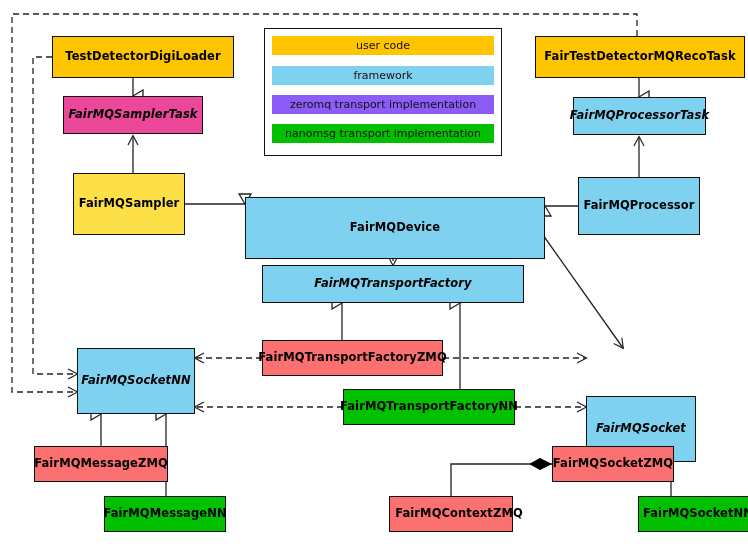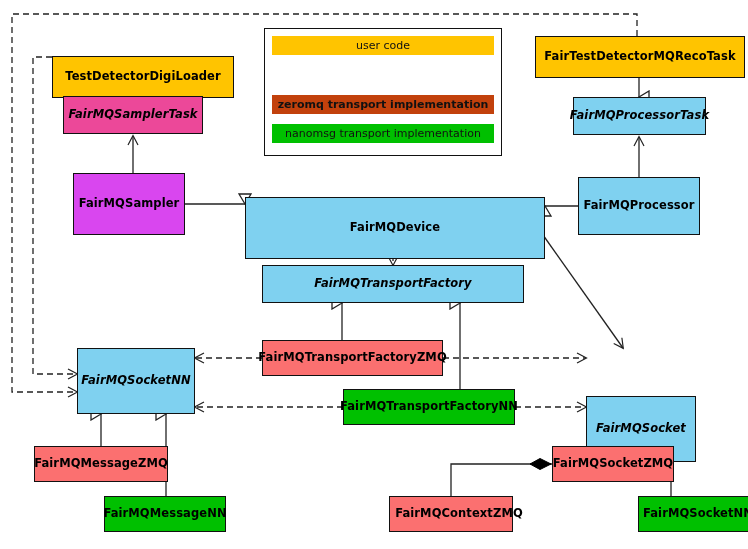--- a/index.html
+++ b/index.html
@@ -82,35 +82,38 @@
       <path d="M52,57 L33,57 L33,374 L77,374" stroke-dasharray="6,4" marker-end="url(#thinArrow)"></path>
 
       <path d="M637,36 L637,14 L12,14 L12,392 L77,392" stroke-dasharray="6,4" marker-end="url(#thinArrow)"></path>
     </g>
   </svg>
 
   <div class="legend-box" style="left:264px;top:28px;width:238px;height:128px;"></div>
   <div class="legend-row" style="left:272px;top:36px;width:222px;height:19px;background:#FFC400;">
     <span>user code</span>
   </div>
-  <div class="legend-row" style="left:272px;top:95px;width:222px;height:19px;background:#c2410c;font-weight:bold;">
+  <div class="legend-row" style="left:272px;top:66px;width:222px;height:19px;background:#7FD1F0;">
+    <span>framework</span>
+  </div>
+  <div class="legend-row" style="left:272px;top:95px;width:222px;height:19px;background:#8b5cf6;">
     <span>zeromq transport implementation</span>
   </div>
   <div class="legend-row" style="left:272px;top:124px;width:222px;height:19px;background:#00C000;">
     <span>nanomsg transport implementation</span>
   </div>
 
   <div id="nodes">
-      <div class="node" style="left: 52px; top: 36px; width: 182px; height: 42px; background: rgb(255, 196, 0); margin-top: 20px;">
+      <div class="node" style="left: 52px; top: 36px; width: 182px; height: 42px; background: rgb(255, 196, 0);">
         <span>TestDetectorDigiLoader</span>
       </div>
       <div class="node abstract" style="left: 63px; top: 96px; width: 140px; height: 38px; background: #ec4899;">
         <span>FairMQSamplerTask</span>
       </div>
-      <div class="node" style="left: 73px; top: 173px; width: 112px; height: 62px; background: #d946ef;">
+      <div class="node" style="left: 73px; top: 173px; width: 112px; height: 62px; background: #fde047;">
         <span>FairMQSampler</span>
       </div>
       <div class="node" style="left: 245px; top: 173px; width: 300px; height: 62px; background: rgb(127, 209, 240); margin-top: 24px;">
         <span>FairMQDevice</span>
       </div>
       <div class="node" style="left: 578px; top: 177px; width: 122px; height: 58px; background: rgb(127, 209, 240);">
         <span>FairMQProcessor</span>
       </div>
       <div class="node abstract" style="left: 573px; top: 97px; width: 133px; height: 38px; background: rgb(127, 209, 240);">
         <span>FairMQProcessorTask</span>

